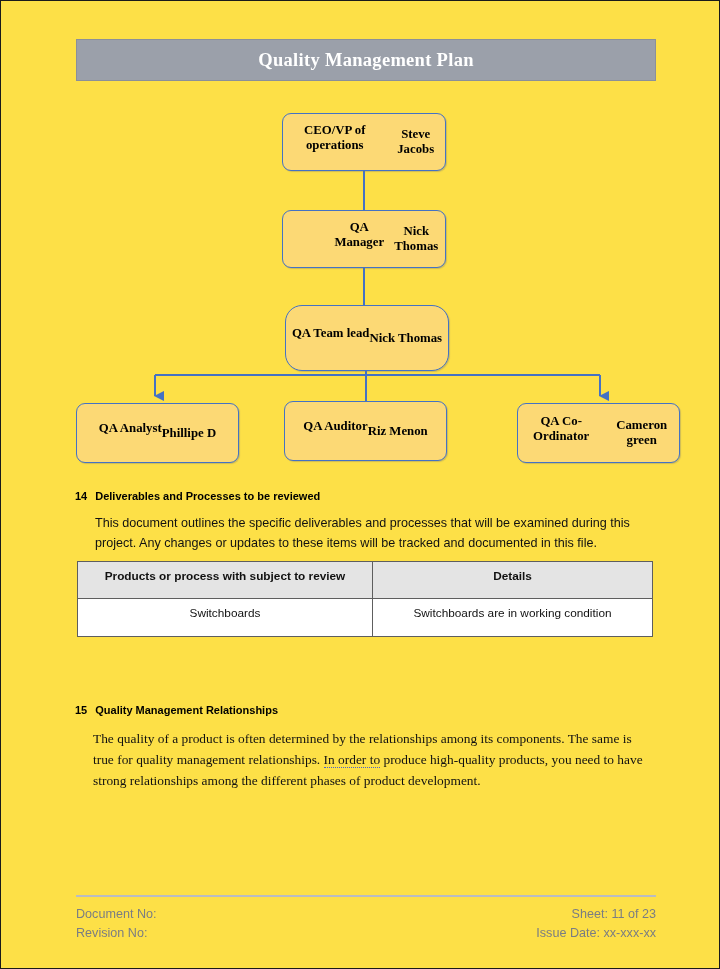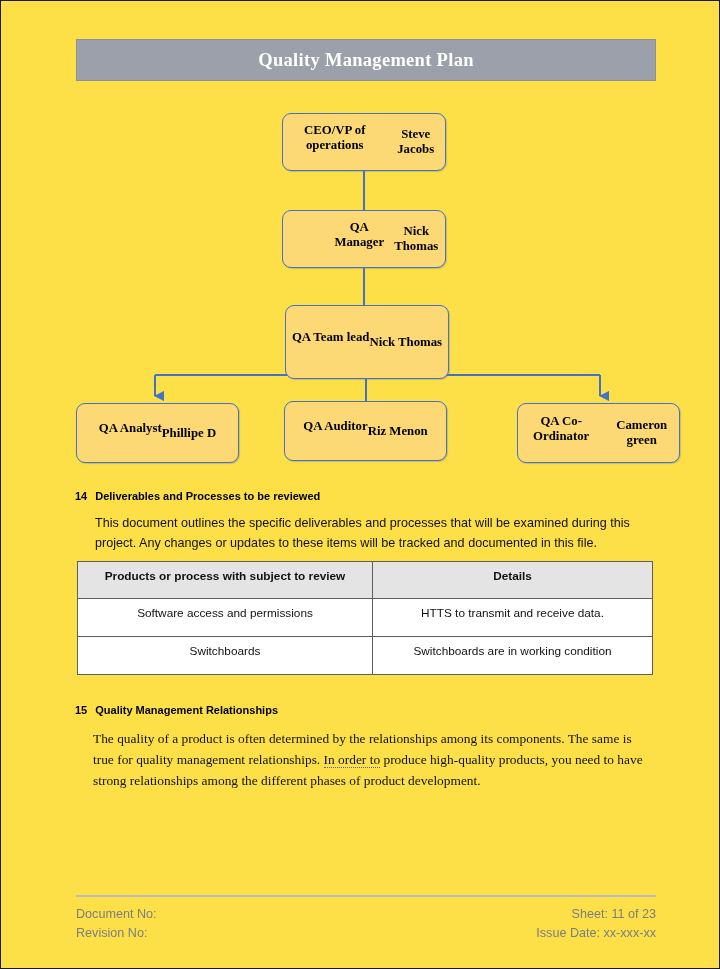--- a/index.html
+++ b/index.html
@@ -62,21 +62,21 @@
     font-size: 12.8px;
     color: #000000;
     text-align: center;
     line-height: 1.15;
   }
   .node .role { margin-bottom: 9px; }
   .node .person { }
 
   #node-ceo      { left: 281px; top: 17px;  width: 164px; height: 58px; }
   #node-mgr      { left: 281px; top: 114px; width: 164px; height: 58px; padding-left: 48px; }
-  #node-lead     { left: 284px; top: 209px; width: 164px; height: 74px; }
+  #node-lead     { left: 284px; top: 209px; width: 164px; height: 66px; border-radius: 17px; }
   #node-analyst  { left: 75px;  top: 307px; width: 163px; height: 60px; }
   #node-auditor  { left: 283px; top: 305px; width: 163px; height: 60px; }
   #node-coord    { left: 516px; top: 307px; width: 163px; height: 60px; }
 
   #orgchart svg {
     position: absolute;
     left: 0; top: 0;
     width: 720px; height: 380px;
     overflow: visible;
   }
@@ -241,24 +241,20 @@
         <col class="c2">
       </colgroup>
     <thead>
       <tr>
         <th>Products or process with subject to review</th>
         <th>Details</th>
       </tr>
     </thead>
     <tbody>
       <tr>
-        <td>Software access and permissions</td>
-        <td>HTTS to transmit and receive data.</td>
-      </tr>
-      <tr>
         <td>Switchboards</td>
         <td>Switchboards are in working condition</td>
       </tr>
     </tbody>
   </table>
 
   <div class="section-head" id="head-15">
     <span class="num">15</span><span>Quality Management Relationships</span>
   </div>
   <div class="body-serif" id="para-15"><span>The quality of a product is often determined by the relationships among its components. The same is true for quality management relationships. </span><span class="dotted-link">In order to</span><span> produce high-quality products, you need to have strong relationships among the different phases of product development.</span></div>

